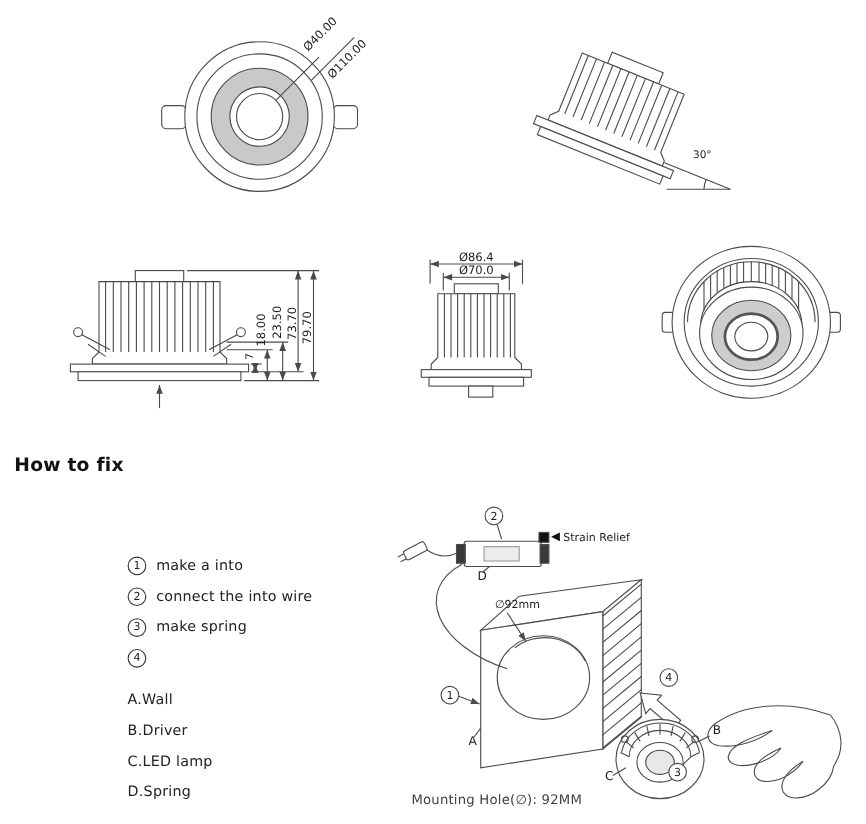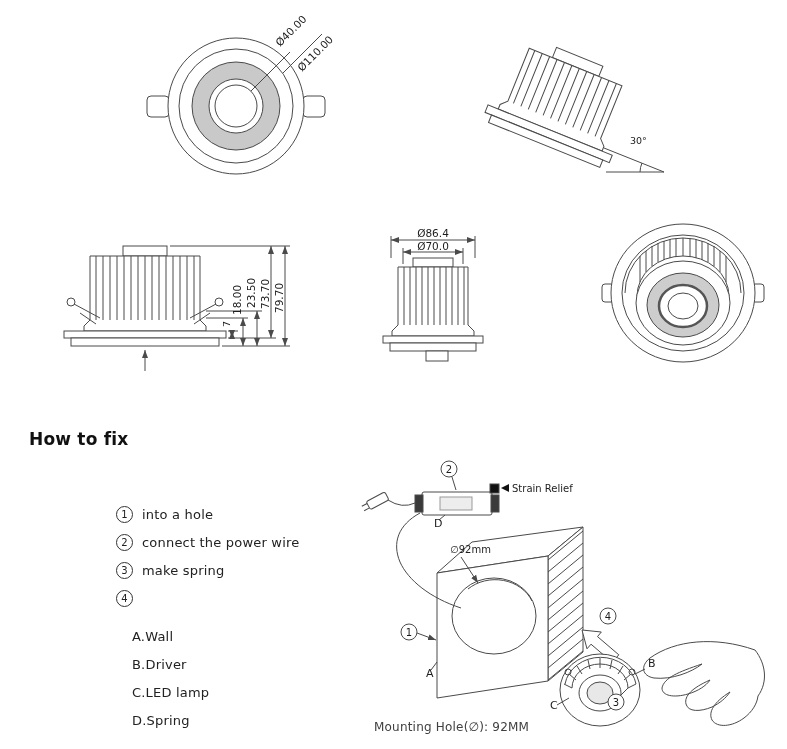--- a/index.html
+++ b/index.html
@@ -1,27 +1,27 @@
 <!DOCTYPE html>
 <html><head>
 <meta charset="utf-8">
 <style>
   html,body{margin:0;padding:0;background:#fff;}
   .canvas{position:relative;width:787px;height:749px;background:#fff;overflow:hidden;
           font-family:"DejaVu Sans",sans-serif;color:#1c1c1c;}
   .art{position:absolute;left:0;top:0;}
   svg text{font-family:"DejaVu Sans",sans-serif;}
-  .heading{position:absolute;left:13px;top:413px;margin:16px;font-size:17px;font-weight:bold;
+  .heading{position:absolute;left:13px;top:413px;margin:0;font-size:17px;font-weight:bold;
            color:#111;letter-spacing:.2px;}
   .steps{position:absolute;left:116px;top:506px;display:flex;flex-direction:column;gap:11px;}
   .step{display:flex;align-items:center;gap:9px;}
   .circ{width:15px;height:15px;border:1px solid #333;border-radius:50%;font-size:10px;
         display:flex;align-items:center;justify-content:center;flex:0 0 auto;color:#222;}
   .stext{font-size:13px;color:#222;letter-spacing:.2px;}
-  .parts{position:absolute;left:132px;top:629px;display:flex;flex-direction:column;gap:13px;}
+  .parts{position:absolute;left:116px;top:629px;display:flex;flex-direction:column;gap:13px;}
   .part{font-size:13px;color:#222;letter-spacing:.2px;}
   .note{position:absolute;left:374px;top:720px;font-size:12px;color:#404040;letter-spacing:.2px;}
 </style>
 </head>
 <body>
 
 <div class="canvas">
 
   <svg class="art" width="787" height="749" viewBox="0 0 787 749">
     <defs>
@@ -215,25 +215,25 @@
         <text x="616" y="705.5" text-anchor="middle" font-size="10" fill="#1c1c1c" stroke="none">3</text>
       </g>
     </g>
   </svg>
 
   <h1 class="heading">How to fix</h1>
 
   <div class="steps">
     <div class="step">
       <span class="circ">1</span>
-      <span class="stext">into a hole</span>
+      <span class="stext">make a into</span>
     </div>
     <div class="step">
       <span class="circ">2</span>
-      <span class="stext">connect the power wire</span>
+      <span class="stext">connect the into wire</span>
     </div>
     <div class="step">
       <span class="circ">3</span>
       <span class="stext">make spring</span>
     </div>
     <div class="step">
       <span class="circ">4</span>
     </div>
   </div>
 

